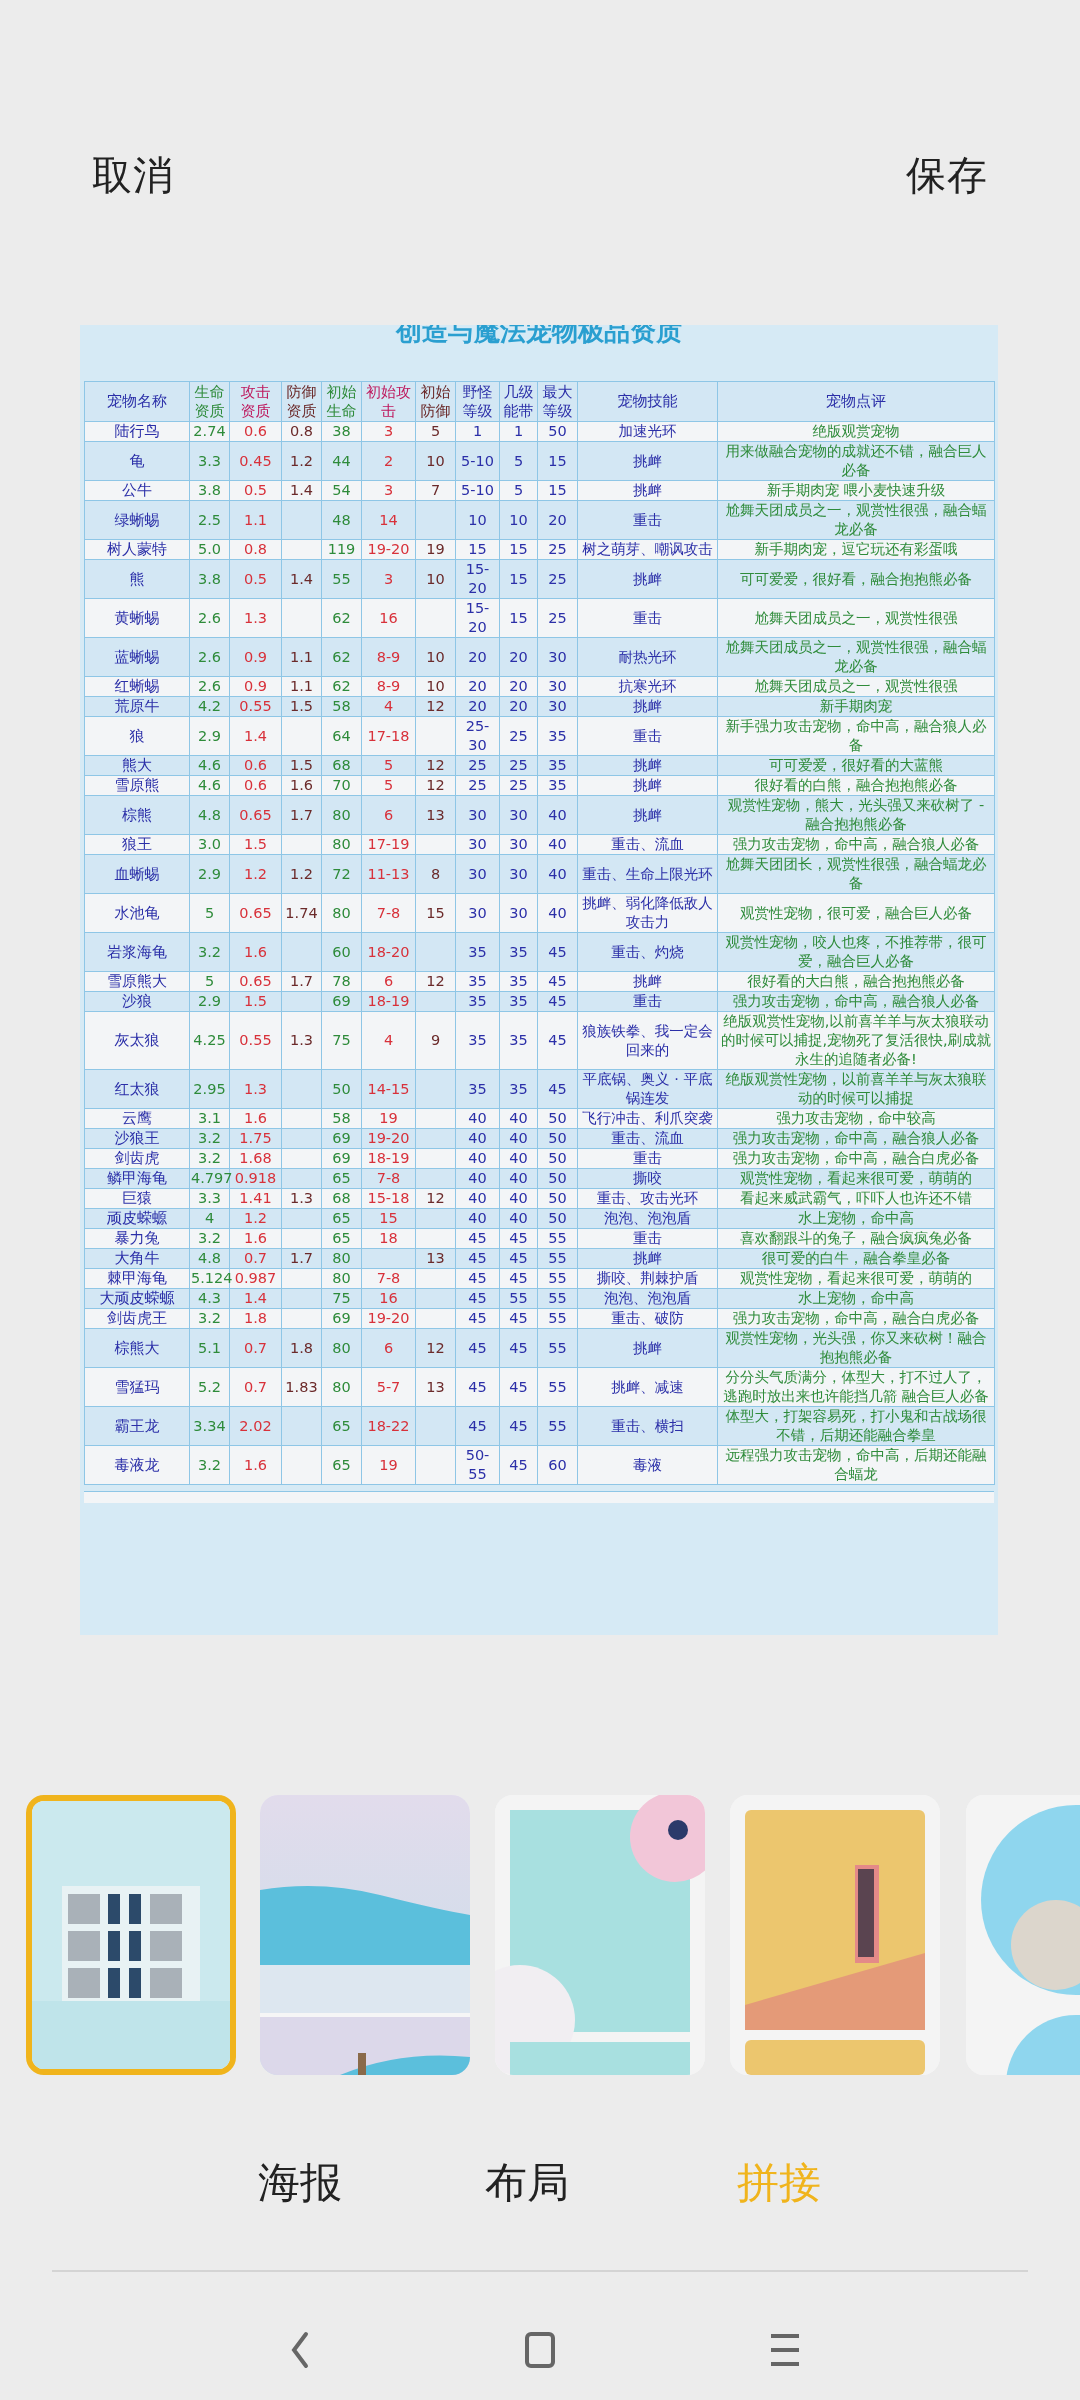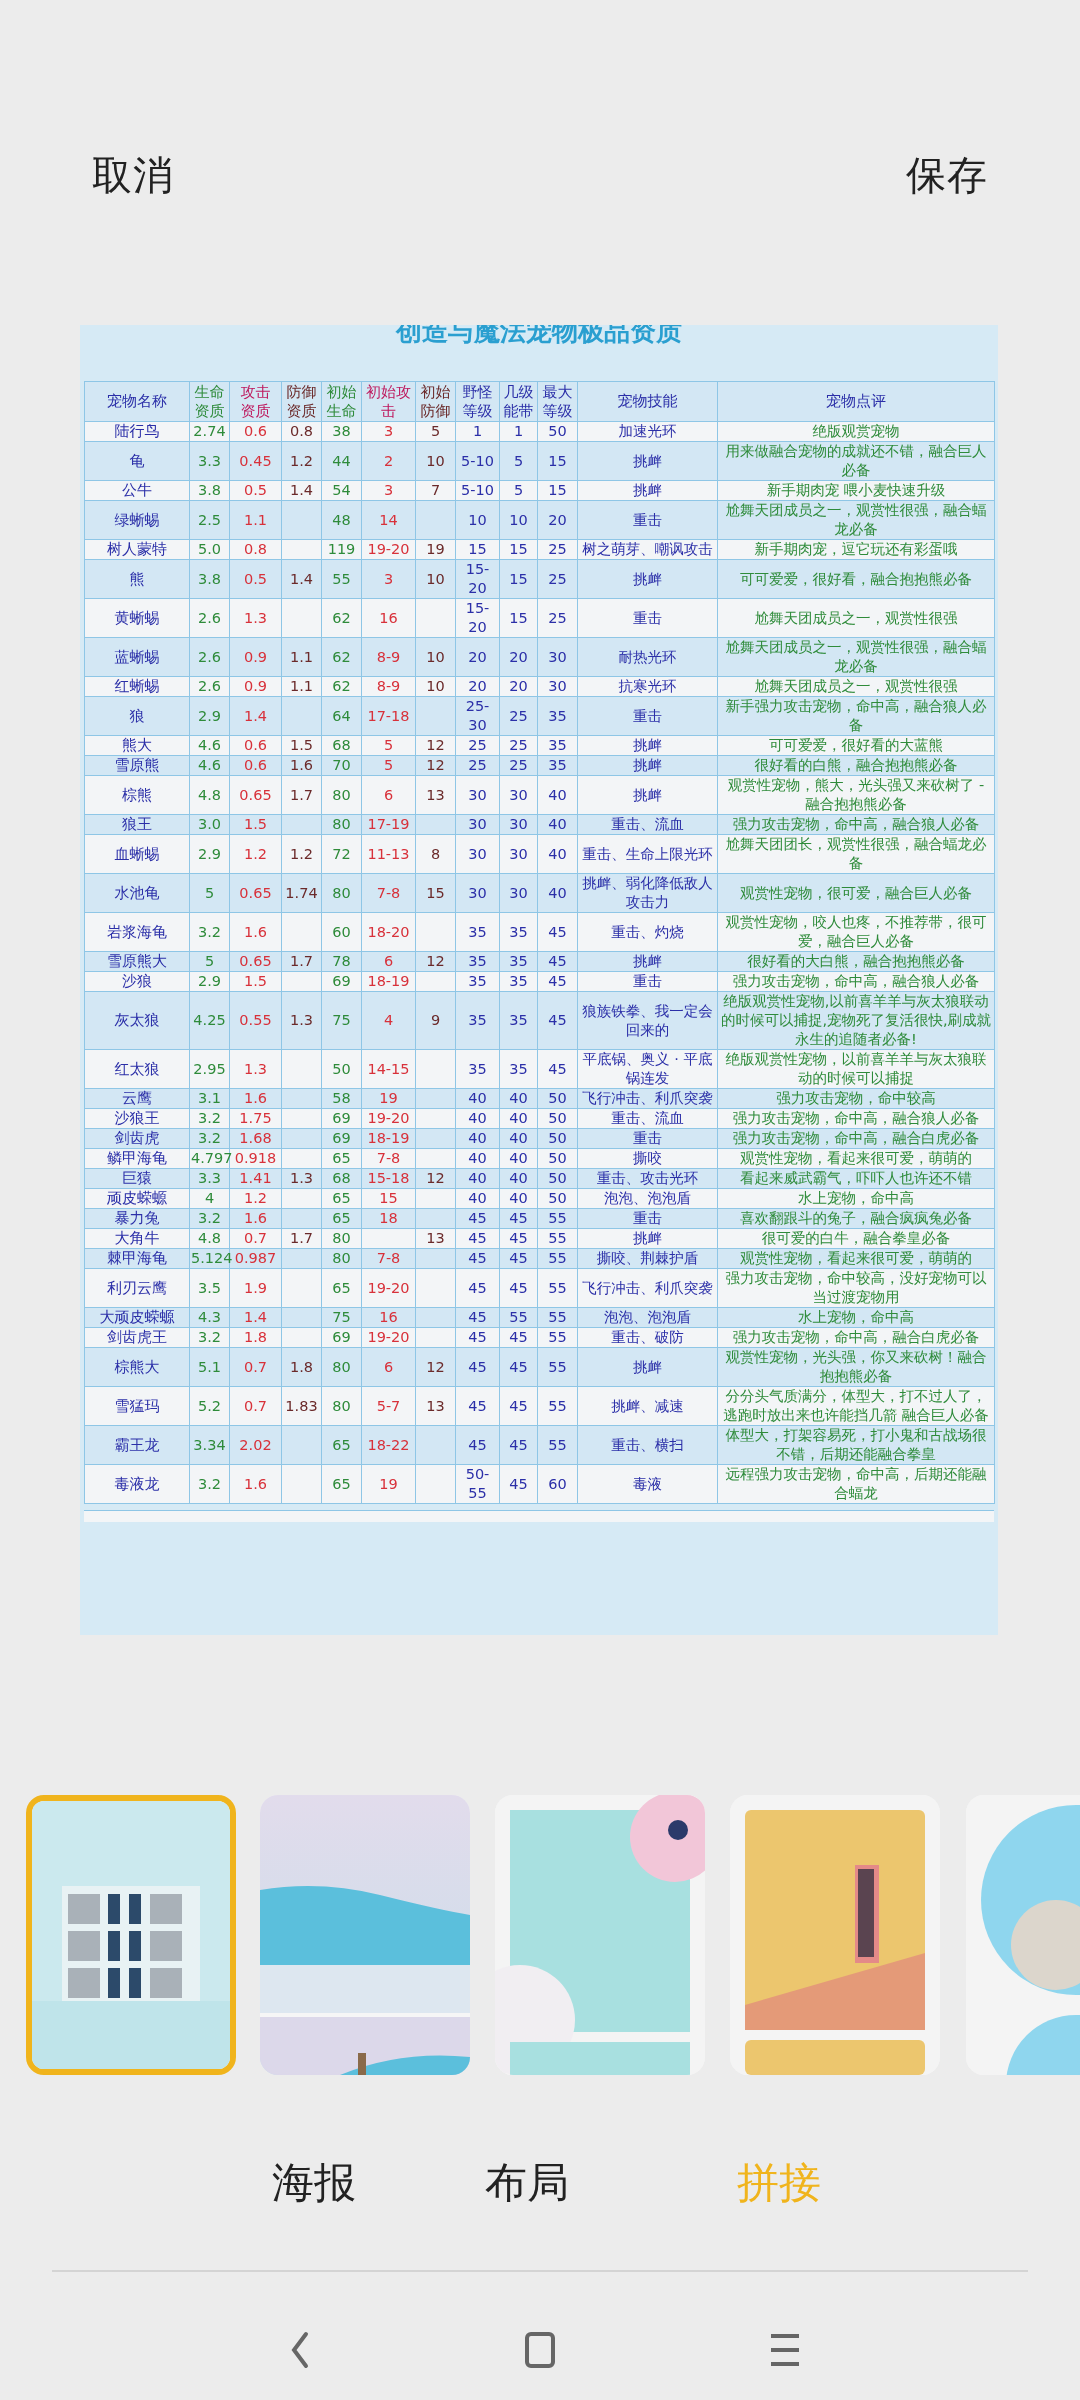--- a/index.html
+++ b/index.html
@@ -61,21 +61,21 @@
   .thumb.selected { border: 6px solid #f0b41c; }
   .t1 { left: 26px; }
   .t2 { left: 260px; }
   .t3 { left: 495px; }
   .t4 { left: 730px; }
   .t5 { left: 966px; }
 
   .tabs { position: absolute; top: 2155px; left: 0; width: 1080px; height: 60px; }
   .tab { position: absolute; top: 0; font-size: 42px; color: #222; cursor: pointer; }
   .tab.active { color: #f0b41c; }
-  #tab-0 { left: 272px; }
+  #tab-0 { left: 258px; }
   #tab-1 { left: 485px; }
   #tab-2 { left: 737px; }
 
   .divider { position: absolute; top: 2270px; left: 52px; width: 976px; height: 2px; background: #d4d4d4; }
   .navbar { position: absolute; top: 2300px; left: 0; width: 1080px; height: 100px; }
   .nav-btn { position: absolute; top: 20px; width: 60px; height: 60px; cursor: pointer; }
 </style>
 </head>
 <body>
 
@@ -239,20 +239,34 @@
             <td class="c-ihp">62</td>
             <td class="c-iatk">8-9</td>
             <td class="c-idef">10</td>
             <td class="c-lv">20</td>
             <td class="c-lv">20</td>
             <td class="c-lv">30</td>
             <td class="c-skill">抗寒光环</td>
             <td class="c-rev">尬舞天团成员之一，观赏性很强</td>
           </tr>
           <tr>
+            <td class="c-name">荒原牛</td>
+            <td class="c-hp">4.2</td>
+            <td class="c-atk">0.55</td>
+            <td class="c-def">1.5</td>
+            <td class="c-ihp">58</td>
+            <td class="c-iatk">4</td>
+            <td class="c-idef">12</td>
+            <td class="c-lv">20</td>
+            <td class="c-lv">20</td>
+            <td class="c-lv">30</td>
+            <td class="c-skill">挑衅</td>
+            <td class="c-rev">新手期肉宠</td>
+          </tr>
+          <tr>
             <td class="c-name">狼</td>
             <td class="c-hp">2.9</td>
             <td class="c-atk">1.4</td>
             <td class="c-def"></td>
             <td class="c-ihp">64</td>
             <td class="c-iatk">17-18</td>
             <td class="c-idef"></td>
             <td class="c-lv">25-30</td>
             <td class="c-lv">25</td>
             <td class="c-lv">35</td>
@@ -531,34 +545,20 @@
             <td class="c-atk">0.987</td>
             <td class="c-def"></td>
             <td class="c-ihp">80</td>
             <td class="c-iatk">7-8</td>
             <td class="c-idef"></td>
             <td class="c-lv">45</td>
             <td class="c-lv">45</td>
             <td class="c-lv">55</td>
             <td class="c-skill">撕咬、荆棘护盾</td>
             <td class="c-rev">观赏性宠物，看起来很可爱，萌萌的</td>
-          </tr>
-          <tr>
-            <td class="c-name">利刃云鹰</td>
-            <td class="c-hp">3.5</td>
-            <td class="c-atk">1.9</td>
-            <td class="c-def"></td>
-            <td class="c-ihp">65</td>
-            <td class="c-iatk">19-20</td>
-            <td class="c-idef"></td>
-            <td class="c-lv">45</td>
-            <td class="c-lv">45</td>
-            <td class="c-lv">55</td>
-            <td class="c-skill">飞行冲击、利爪突袭</td>
-            <td class="c-rev">强力攻击宠物，命中较高，没好宠物可以当过渡宠物用</td>
           </tr>
           <tr>
             <td class="c-name">大顽皮蝾螈</td>
             <td class="c-hp">4.3</td>
             <td class="c-atk">1.4</td>
             <td class="c-def"></td>
             <td class="c-ihp">75</td>
             <td class="c-iatk">16</td>
             <td class="c-idef"></td>
             <td class="c-lv">45</td>

